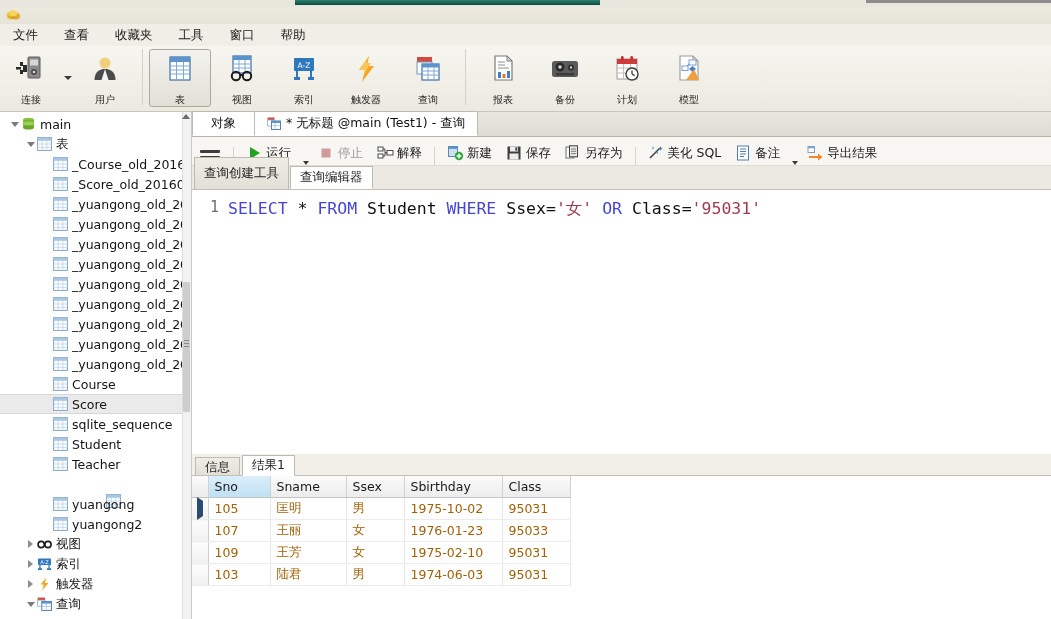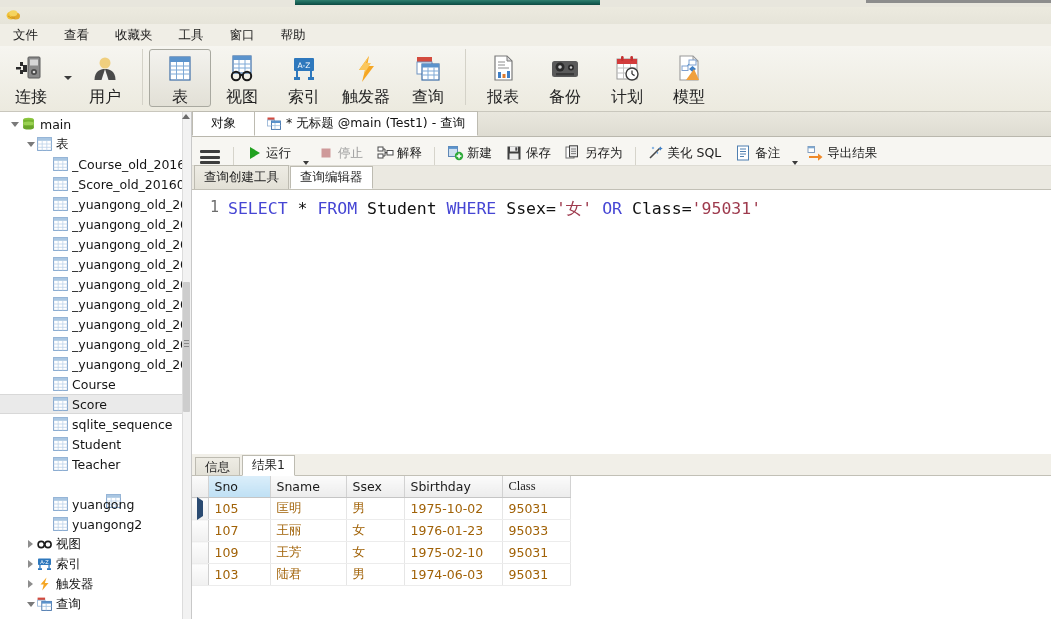--- a/index.html
+++ b/index.html
@@ -33,21 +33,21 @@
   .menu-item { font-size:12.5px; color:#1b1b1b; padding:2px 13px; cursor:default; white-space:nowrap; }
 
   
   .toolbar { position:absolute; left:0; top:46px; width:1051px; height:66px;
      background:linear-gradient(180deg,#f6f5f0 0%,#eceadf 100%);
      border-bottom:1px solid #c9c7bd; display:flex; align-items:flex-start; }
   .tb-group { display:flex; align-items:flex-start; height:64px; }
   .tb-sep { width:1px; height:56px; background:#d4d2c8; margin:3px 6px 0 6px; align-self:flex-start;}
   .tbbtn { width:62px; height:58px; margin-top:3px; display:flex; flex-direction:column;
      align-items:center; justify-content:flex-start; padding-top:4px; cursor:default; border:1px solid transparent;}
-  .tbbtn .lbl { font-size:16px; color:#242424; margin-top:3px; white-space:nowrap;}
+  .tbbtn .lbl { font-size:10px; color:#242424; margin-top:9px; white-space:nowrap;}
   .tbbtn.active { border:1px solid #a9a9a0; border-radius:3px;
      background:linear-gradient(180deg,#f3f2ee 0%,#e2e0d6 100%); }
   .ico { width:34px; height:30px; position:relative; }
   .tb-dropdown { width:12px; height:58px; margin-top:3px; display:flex; align-items:center; justify-content:center;}
   .caret-dn { width:0;height:0;border-left:4px solid transparent;border-right:4px solid transparent;border-top:4px solid #3b3b3b;}
 
   
   .sidebar { position:absolute; left:0; top:112px; width:192px; height:507px;
      background:#ffffff; border-right:1px solid #c8c8c8; overflow:hidden; }
   .tree { position:relative; padding-top:2px; }
@@ -89,21 +89,21 @@
   .qsep { width:1px; height:18px; background:#d6d4cb; margin:0 5px;}
   .hamburger { width:20px; height:16px; margin-left:8px; margin-right:8px; display:flex;
      flex-direction:column; justify-content:space-between; padding:1px 0;}
   .hamburger i { display:block; height:3px; background:#3d3d3d; border-radius:1px;}
   .mini-caret { width:0;height:0;border-left:3.5px solid transparent;border-right:3.5px solid transparent;
      border-top:4px solid #3b3b3b; margin-left:5px; margin-right:2px;}
 
   
   .subtabs { position:absolute; left:0; top:54px; width:859px; height:24px;
      background:#ebe9e1; display:flex; align-items:flex-end; border-bottom:1px solid #c2c0b6;}
-  .stab { height:24px; display:flex; align-items:center; padding:0 9px; font-size:12.5px; color:#1f1f1f;
+  .stab { height:32px; display:flex; align-items:center; padding:0 9px; font-size:12.5px; color:#1f1f1f;
      background:linear-gradient(180deg,#eeece4 0%,#e2e0d6 100%); border:1px solid #bdbbb1; border-bottom:none;
      margin-right:-1px; margin-left:2px; cursor:default; white-space:nowrap;}
   .stab.active { background:#ffffff; height:23px; border-bottom:1px solid #fff; z-index:2;}
 
   
   .editor { position:absolute; left:0; top:78px; width:859px; height:264px; background:#ffffff; }
   .ed-line { display:flex; align-items:flex-start; padding-top:8px;}
   .gutter { width:36px; text-align:right; padding-right:9px; color:#6d6d6d;
      font-family:"DejaVu Sans Mono","Liberation Mono",monospace; font-size:15px; flex:none;}
   .code { font-family:"DejaVu Sans Mono","Liberation Mono",monospace; font-size:16.5px;
@@ -831,21 +831,21 @@
       </div>
       <div class="gridwrap">
         <table class="grid" id="result-grid">
             <thead>
               <tr>
                 <th class="rowhdr"></th>
                 <th class="hl" style="width: 62px;">Sno</th>
                 <th style="width: 76px;">Sname</th>
                 <th style="width: 58px;">Ssex</th>
                 <th style="width: 98px;">Sbirthday</th>
-                <th style="width: 68px; font-family: Liberation Serif, serif;">Class</th>
+                <th style="width: 68px;">Class</th>
               </tr>
             </thead>
             <tbody>
               <tr>
                 <td class="rowhdr"><span class="rowarrow"></span></td>
                 <td style="width: 62px;">105</td>
                 <td style="width: 76px;">匡明</td>
                 <td style="width: 58px;">男</td>
                 <td style="width: 98px;">1975-10-02</td>
                 <td style="width: 68px;">95031</td>

